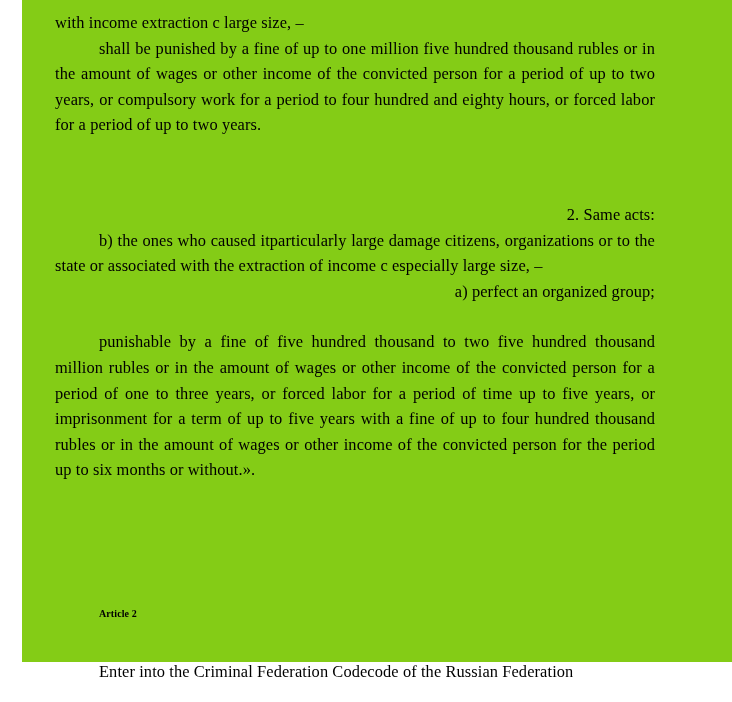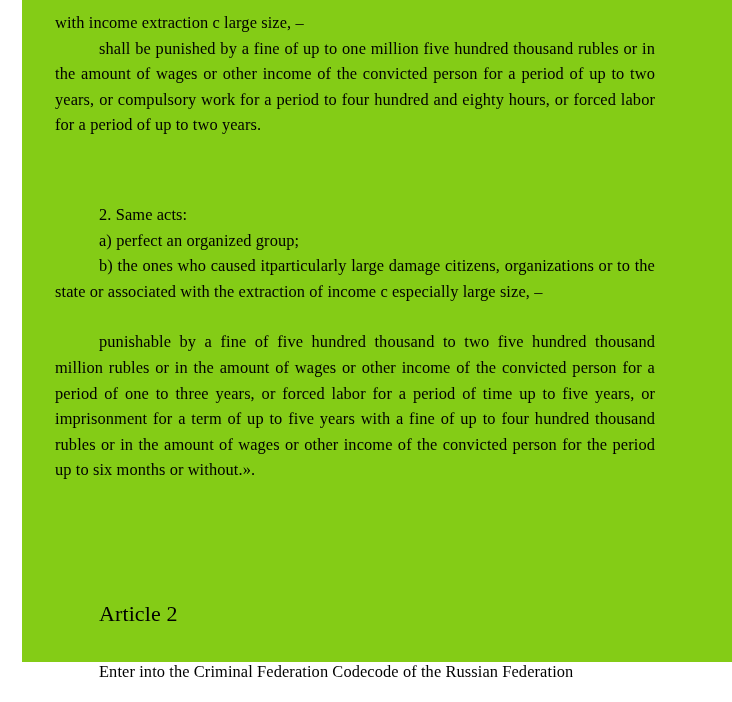--- a/index.html
+++ b/index.html
@@ -59,46 +59,46 @@
   }
   p.noindent {
     text-indent: 0;
   }
   .gap-lg { height: 64px; }
   .gap-md { height: 25px; }
   .gap-xl { height: 118px; }
   .gap-xxl { height: 32px; }
   .heading {
     margin: 0;
-    font-size: 22px;
+    font-size: 10px;
     line-height: 25.6px;
-    font-weight: normal;
+    font-weight: bold;
     text-indent: 44px;
     text-align: left;
   }
-  .tight { text-align: left; }
+  .tight { text-align: right; }
 </style>
 </head>
 <body>
 
 <div id="page">
 
   <div id="content">
 
     <p class="noindent">with income extraction c large size, –</p>
 
     <p class="indent">shall be punished by a fine of up to one million five hundred thousand rubles or in the amount of wages or other income of the convicted person for a period of up to two years, or compulsory work for a period to four hundred and eighty hours, or forced labor for a period of up to two years.</p>
 
     <div class="gap-lg"></div>
 
     <p class="indent tight">2. Same acts:</p>
 
+    <p class="indent">b) the ones who caused itparticularly large damage citizens, organizations or to the state or associated with the extraction of income c especially large size, –</p>
+
     <p class="indent tight">a) perfect an organized group;</p>
-
-    <p class="indent">b) the ones who caused itparticularly large damage citizens, organizations or to the state or associated with the extraction of income c especially large size, –</p>
 
     <div class="gap-md"></div>
 
     <p class="indent">punishable by a fine of five hundred thousand to two five hundred thousand million rubles or in the amount of wages or other income of the convicted person for a period of one to three years, or forced labor for a period of time up to five years, or imprisonment for a term of up to five years with a fine of up to four hundred thousand rubles or in the amount of wages or other income of the convicted person for the period up to six months or without.».</p>
 
     <div class="gap-xl"></div>
 
     <p class="heading">Article 2</p>
 
     <div class="gap-xxl"></div>

